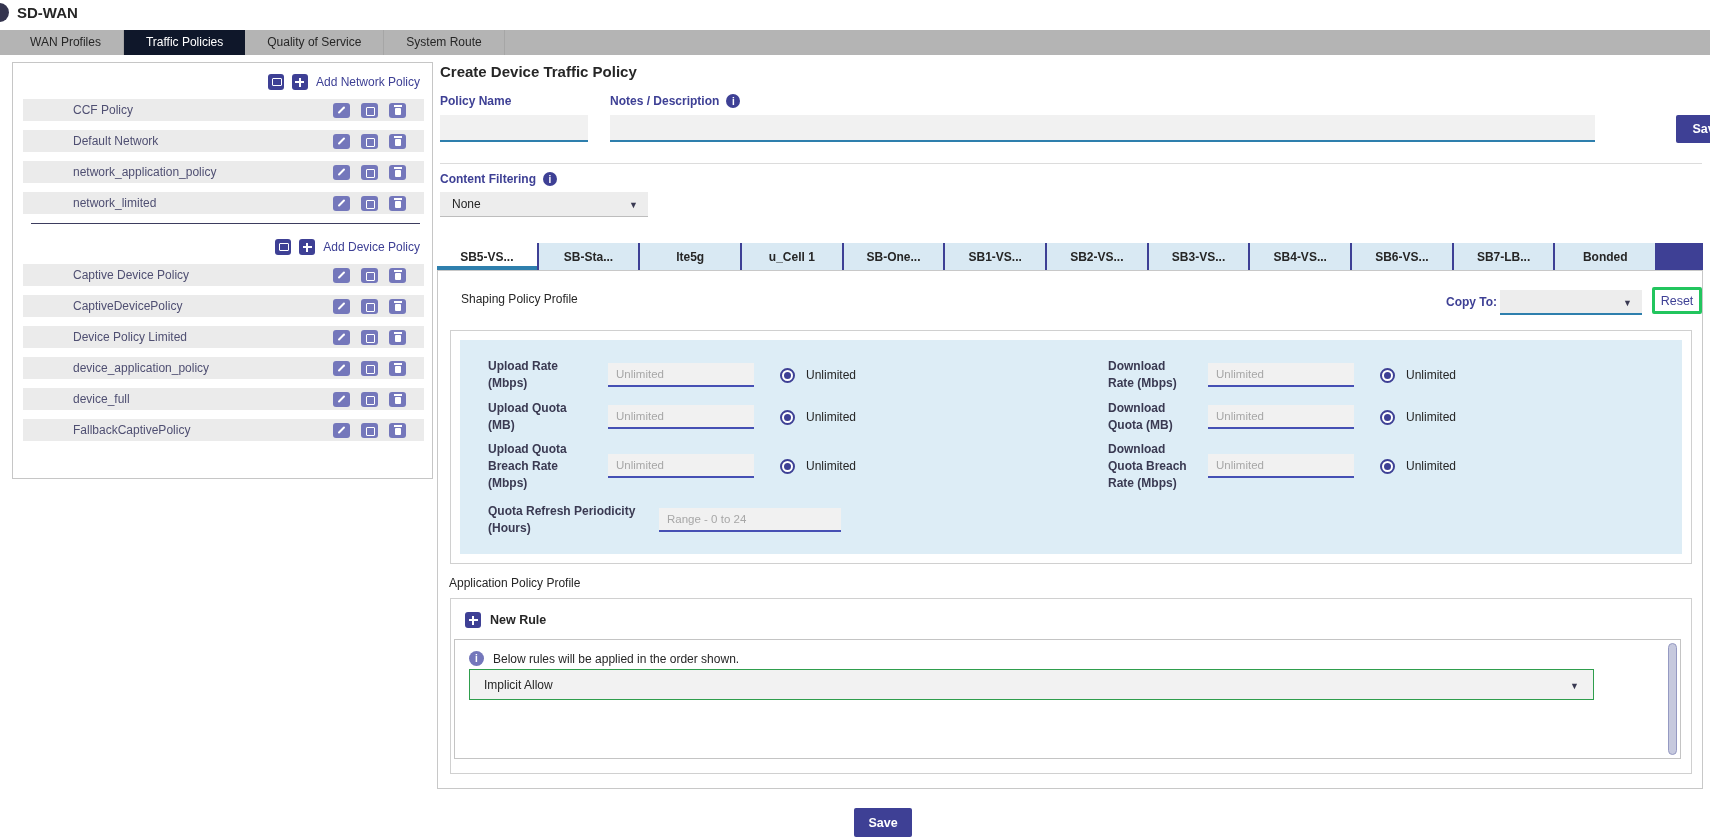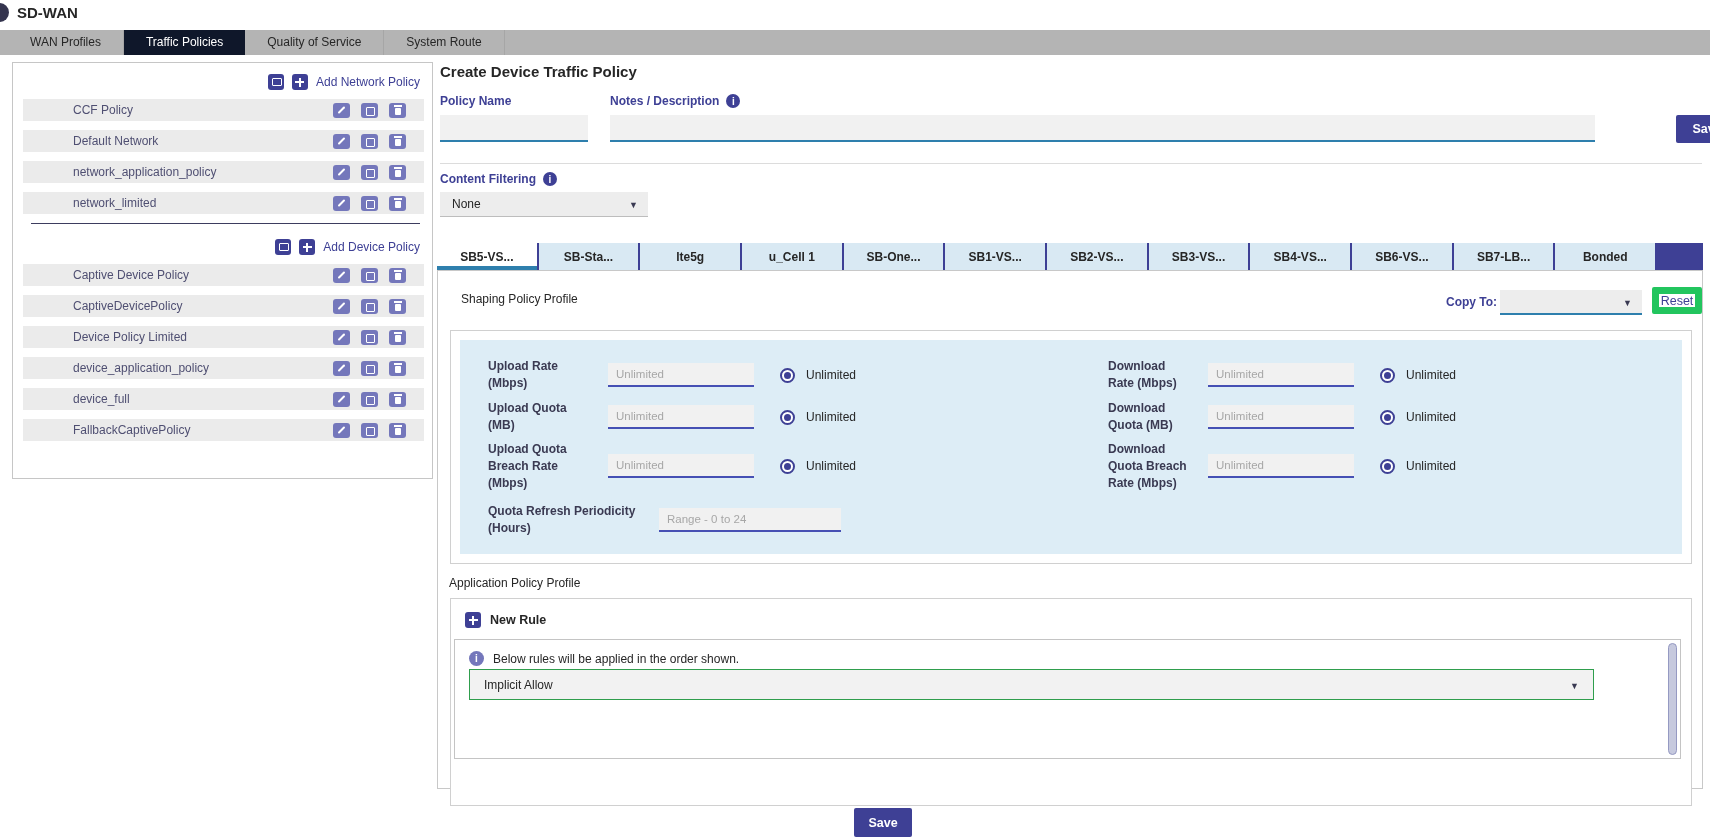--- a/index.html
+++ b/index.html
@@ -54,21 +54,21 @@
     font-size:12px; font-weight:600; color:#262626; cursor:pointer; }
   .iface-tab:first-child { border-left:none; }
   .iface-tab.active { background:#fff; box-shadow:inset 0 -4px 0 #2e7fad; }
   .iface-tab.overflow { flex:0 0 48px; background:#3e4095; cursor:pointer; }
 
   
   .tab-content { position:absolute; left:437px; top:270px; width:1266px; height:519px; border:1px solid #c8c8c8; background:#fff; }
   .shaping-title { left:11px; top:21px; font-size:12px; color:#262626;margin-left:12px; }
   .copy-to-label { left:1008px; top:24px; font-size:12px; font-weight:bold; color:#3e4095; }
   .copy-select { left:1062px; top:19px; width:142px; height:25px; border-bottom:2px solid #2e7fad; }
-  .reset-btn { left:1214px; top:16px; width:50px; height:27px; background:#fff; border:7px solid #22c55e; border-radius:2px;
+  .reset-btn { left:1214px; top:16px; width:50px; height:27px; background:#fff; border:3px solid #22c55e; border-radius:2px;
     color:#3e4095; font-size:12.5px; display:flex; align-items:center; justify-content:center; cursor:pointer; }
 
   .shaping-box { left:12px; top:59px; width:1242px; height:234px; border:1px solid #d0d0d0; }
   .shaping-panel { position:absolute; inset:9px; background:#ddedf6; padding:13px 0 0 28px; }
   .shape-grid { display:grid; grid-template-columns:620px 1fr; }
   .shape-col { display:flex; flex-direction:column; }
   .shape-row { display:flex; align-items:center; }
   .shape-row.r1 { min-height:44px; } .shape-row.r2 { min-height:40px; } .shape-row.r3 { min-height:58px; }
   .shape-label { width:102px; font-weight:bold; font-size:12px; color:#3a3a52; line-height:17px; }
   .shape-label.dl { width:82px; }
@@ -77,21 +77,21 @@
   .shape-input::placeholder, .u-input::placeholder { color:#a7a7a7; }
   .radio-group { display:flex; align-items:center; gap:11px; margin-left:26px; }
   .radio { width:15px; height:15px; border:2px solid #3e4095; border-radius:50%; position:relative; background:#fff; cursor:pointer; display:inline-block; }
   .radio.checked::after { content:""; position:absolute; left:2px; top:2px; width:7px; height:7px; border-radius:50%; background:#3e4095; }
   .radio-label { font-size:12px; color:#262626; }
   .quota-row { display:flex; align-items:center; margin-top:8px;gap:13px; }
   .quota-label { width:148px; font-weight:bold; font-size:12px; color:#3a3a52; line-height:17px; }
   .quota-input { width:182px; margin-left:10px; }
 
   .application-title { left:11px; top:305px; font-size:12px; color:#262626; }
-  .app-box { left:12px; top:327px; width:1242px; height:208px; border:1px solid #d0d0d0; background:#fff; }
+  .app-box { left:12px; top:327px; width:1242px; height:176px; border:1px solid #d0d0d0; background:#fff; }
   .new-rule-row { display:flex; align-items:center; gap:9px; padding:13px 0 11px 14px; cursor:pointer; }
   .new-rule-label { font-size:12.5px; font-weight:bold; color:#262626; }
   .rules-box { margin:0 10px 0 3px; border:1px solid #c4c4c4; height:120px; position:relative; padding:11px 14px; }
   .rules-info { display:flex; align-items:center; gap:9px; }
   .rules-info .info-icon { background:#7477bb; width:15px; height:15px; }
   .rule-select { margin-top:3px; width:calc(100% - 72px); height:31px; background:#f2f2f2; border:1.5px solid #2f9e4d; padding:0 14px; }
   .scroll-thumb { position:absolute; right:3px; top:3px; bottom:3px; width:9px; background:#c6c9de; border:1px solid #9599c2; border-radius:5px; cursor:pointer; }
 
   .footer-save { left:50%; transform:translateX(-50%); top:808px; width:58px; height:29px; }
   .save-top { left:1648px; top:115px; width:62px; height:28px; }

